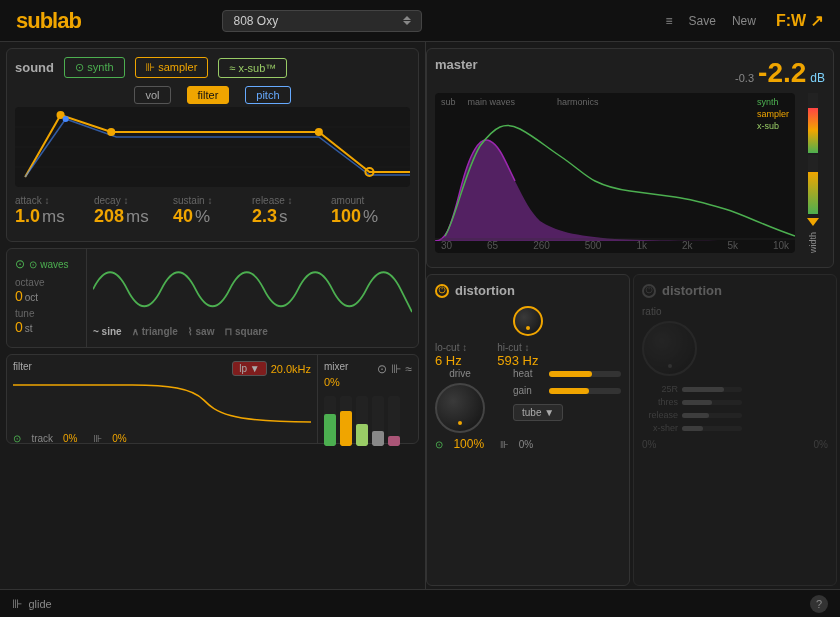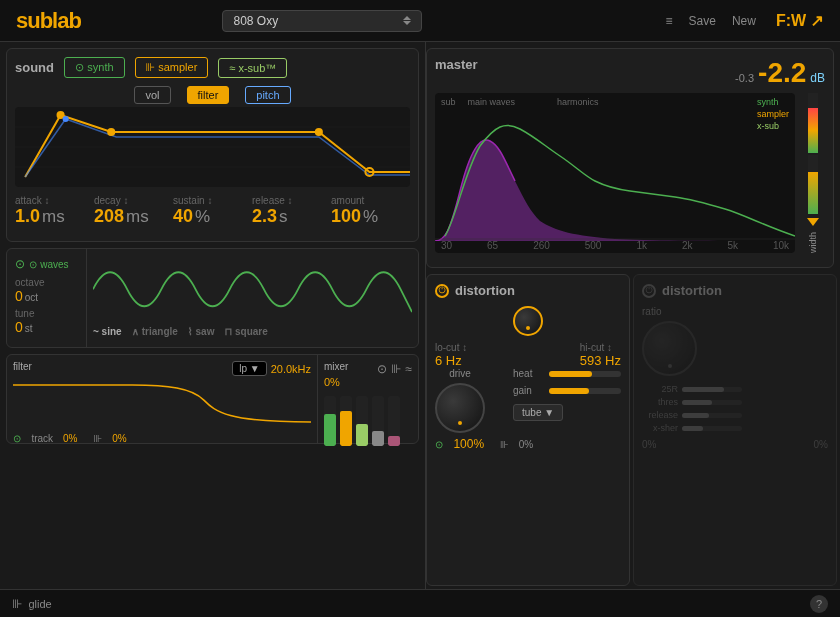--- a/index.html
+++ b/index.html
@@ -460,21 +460,20 @@
       bottom: 0;
       width: 100%;
       border-radius: 2px;
     }
 
     .wave-svg { width: 100%; height: 60px; }
 
     .lo-hi-row {
       display: flex;
       gap: 30px;
-      justify-content: space-between;
     }
 
     .comp-slider-section {
       display: flex;
       flex-direction: column;
       gap: 3px;
     }
     .comp-slider-row {
       display: flex;
       align-items: center;
@@ -625,21 +624,21 @@
           </div>
         </div>
       </div>
     </div>
 
     <div class="filter-section">
       <div class="filter-display">
         <div style="display:flex;justify-content:space-between;align-items:center;margin-bottom:4px">
           <span class="filter-label">filter</span>
           <div style="display:flex;align-items:center;gap:4px">
-            <span style="background:#000000;border:1px solid #555;color:#aaa;font-size:10px;padding:1px 6px;border-radius:3px">lp ▼</span>
+            <span style="background:#7f1d1d;border:1px solid #555;color:#aaa;font-size:10px;padding:1px 6px;border-radius:3px">lp ▼</span>
             <span style="color:#f0a500;font-size:11px">20.0kHz</span>
           </div>
         </div>
         <svg viewBox="0 0 250 45" preserveAspectRatio="none" width="100%" height="45">
           <path d="M0,5 L100,5 C130,5 150,8 160,20 C170,32 180,42 250,42" fill="none" stroke="#f0a500" stroke-width="1.5"></path>
         </svg>
         <div style="display:flex;gap:10px;margin-top:4px">
           <span style="color:#4CAF50;font-size:10px">⊙</span>
           <span style="color:#888;font-size:10px">track</span>
           <span style="color:#f0a500;font-size:10px">0%</span>

